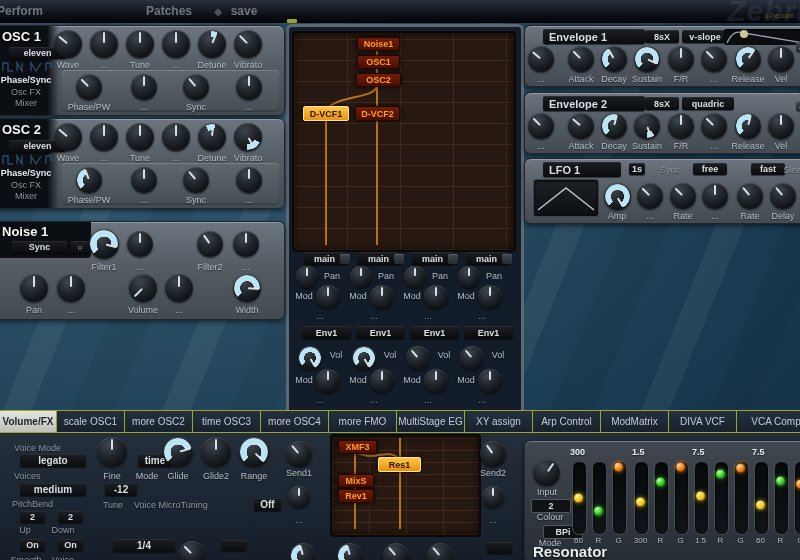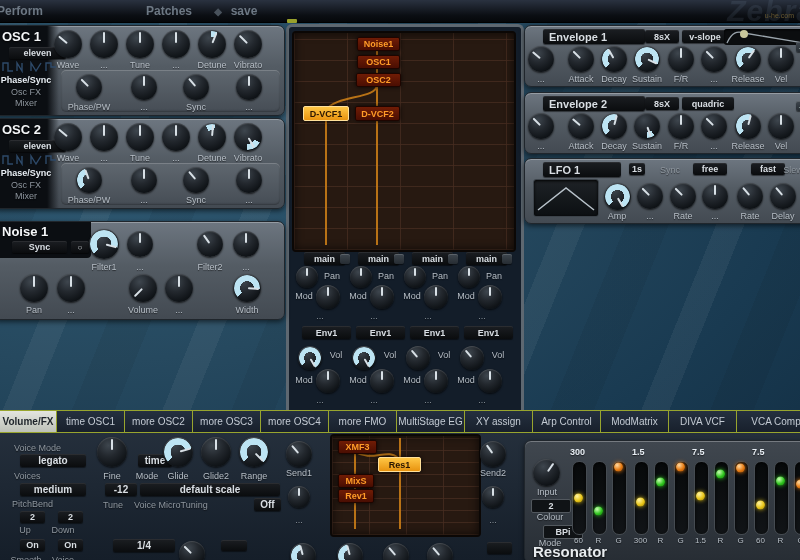--- a/index.html
+++ b/index.html
@@ -466,23 +466,23 @@
     <div class="lbl" style="left:70px;top:52px;width:44px">Amp</div>
     <div class="lbl" style="left:103px;top:52px;width:44px">...</div>
     <div class="lbl" style="left:136px;top:52px;width:44px">Rate</div>
     <div class="lbl" style="left:168px;top:52px;width:44px">...</div>
     <div class="lbl" style="left:203px;top:52px;width:44px">Rate</div>
     <div class="lbl" style="left:236px;top:52px;width:44px">Delay</div>
   </div>
 
   <div class="tabrow">
     <div class="tab active" style="width:56px">Volume/FX</div>
-    <div class="tab" style="width:67px">time OSC1</div>
+    <div class="tab" style="width:67px">scale OSC1</div>
     <div class="tab" style="width:67px">more OSC2</div>
-    <div class="tab" style="width:67px">more OSC3</div>
+    <div class="tab" style="width:67px">time OSC3</div>
     <div class="tab" style="width:67px">more OSC4</div>
     <div class="tab" style="width:67px">more FMO</div>
     <div class="tab" style="width:67px">MultiStage EG</div>
     <div class="tab" style="width:67px">XY assign</div>
     <div class="tab" style="width:67px">Arp Control</div>
     <div class="tab" style="width:67px">ModMatrix</div>
     <div class="tab" style="width:67px">DIVA VCF</div>
     <div class="tab" style="width:78px">VCA Comp</div>
   </div>
 
@@ -513,21 +513,20 @@
   <div class="k" style="left:201px;top:437px;width:30px;height:30px">
       <i class="p"></i>
     </div>
   <div class="lbl" style="left:196px;top:471px;width:40px">Glide2</div>
   <div class="k" style="left:239px;top:437px;width:30px;height:30px">
       <i class="a" style="--f:-135deg;--s:270deg"></i>
       <i class="p" style="--r:135deg"></i>
     </div>
   <div class="lbl" style="left:236px;top:471px;width:36px">Range</div>
   <div class="dd" style="left:97px;top:483px;width:32px;height:13px;font-size:10px">-12</div>
-  <div class="dd" style="left:132px;top:483px;width:140px;height:13px;font-size:10px">default scale</div>
   <div class="lbl dim" style="left:97px;top:500px;width:32px">Tune</div>
   <div class="lbl dim" style="left:134px;top:500px;text-align:left">Voice MicroTuning</div>
   <div class="dd" style="left:246px;top:498px;width:27px;height:13px;font-size:10px">Off</div>
   <div class="dd" style="left:105px;top:539px;width:62px;height:13px;font-size:10px">1/4</div>
   <div class="k" style="left:179px;top:541px;width:26px;height:26px">
       <i class="p" style="--r:-45deg"></i>
     </div>
   <div class="dd" style="left:213px;top:540px;width:26px;height:11px"></div>
 
   <div class="k" style="left:286px;top:441px;width:26px;height:26px">

